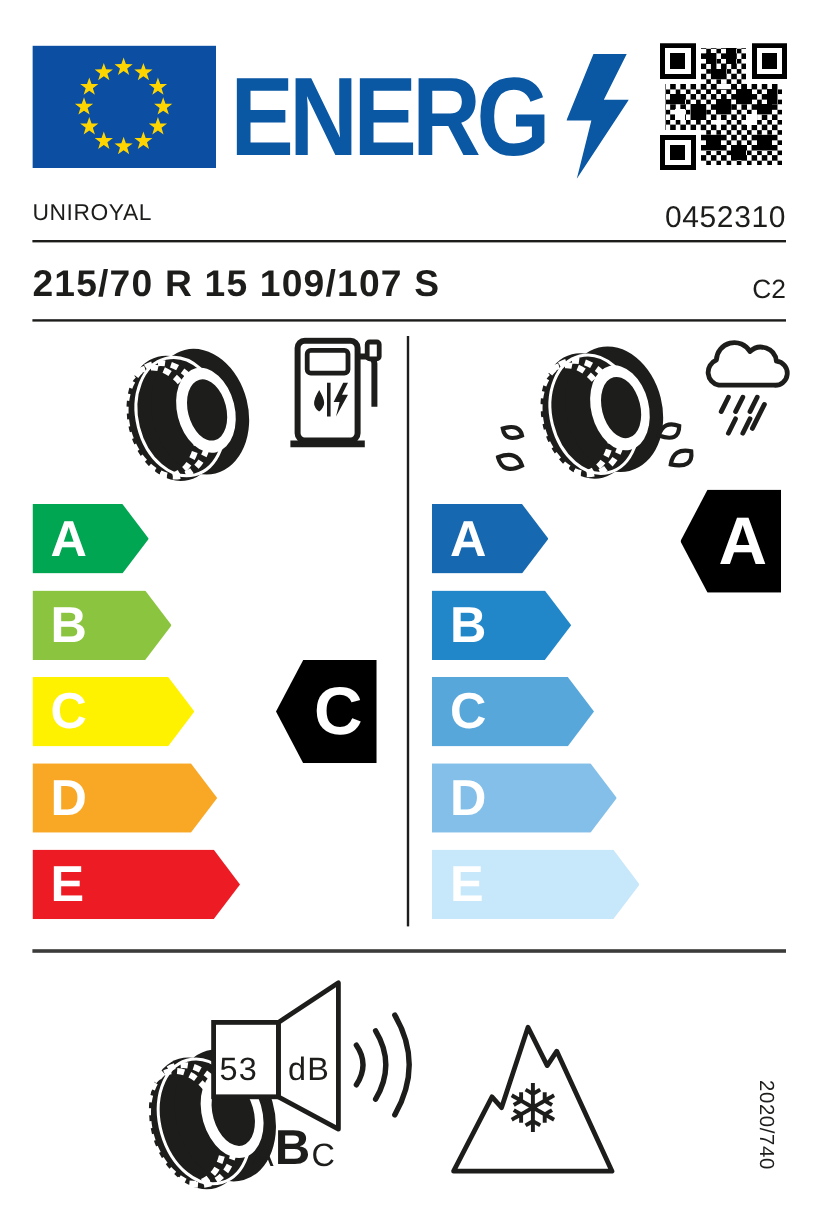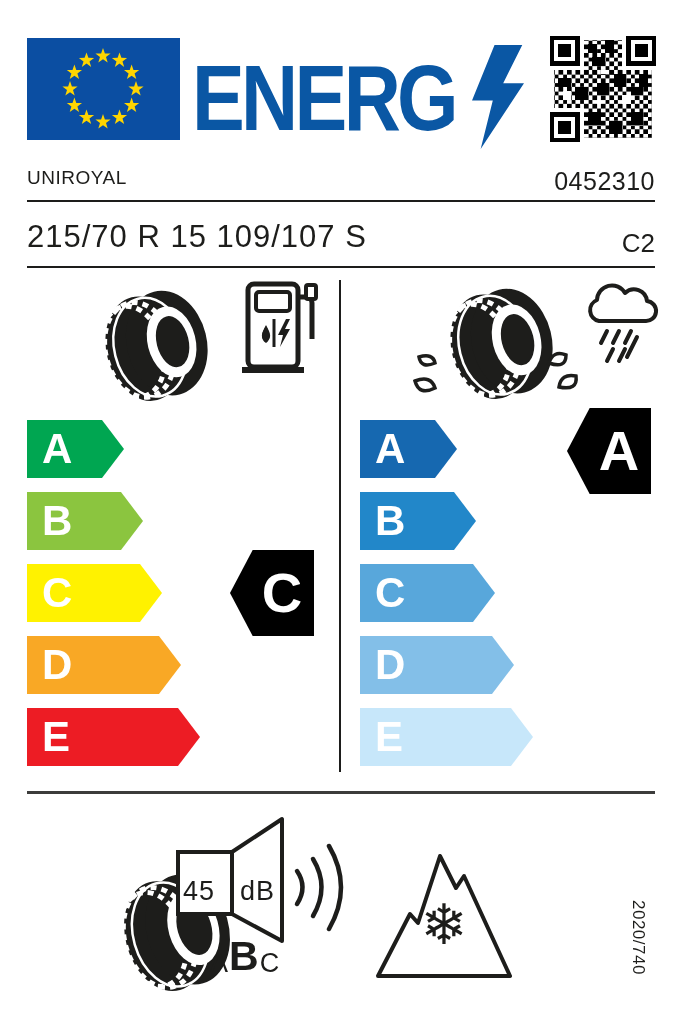--- a/index.html
+++ b/index.html
@@ -18,22 +18,22 @@
   }
   .bolt{margin-left:-6px;margin-top:-2px;}
   .qr{left:550px;top:36px;width:106px;height:106px;}
 
   .brand{left:27px;top:167px;font-size:19px;letter-spacing:.5px;}
   .artnum{right:25px;top:167px;font-size:25px;letter-spacing:.5px;}
   .sep{left:27px;width:628px;background:#1d1d1b;}
   .sep1{top:200px;height:2px;}
   .sep2{top:266px;height:2px;}
   .sep3{top:791px;height:3px;background:#3c3c3b;}
-  .size-text{left:27px;top:219px;font-size:31px;letter-spacing:1px;}
-  .class-text{right:25px;top:228px;font-size:26px;}
+  .size-text{left:27px;top:219px;font-size:31px;letter-spacing:1px;font-weight:bold;}
+  .class-text{right:25px;top:228px;font-size:22px;}
 
   .vdivider{left:339px;top:280px;width:2px;height:492px;background:#1d1d1b;}
 
   
   .tire-fuel{left:92px;top:287px;}
   .pump{left:240px;top:281px;}
   .tire-wet{left:413px;top:285px;}
   .cloud{left:583px;top:281px;}
   .tire-noise{left:110px;top:862px;}
 
@@ -266,21 +266,21 @@
       <ellipse cx="82" cy="60" rx="25" ry="38" fill="#fff"></ellipse>
       <ellipse cx="83" cy="60" rx="17" ry="28" fill="#1d1d1b"></ellipse>
     </g>
   </svg>
 
   <svg class="abs speaker" width="112" height="132" viewBox="0 0 112 132">
     <polygon points="57,38 107,5 107,127 57,100" fill="#fff" stroke="#1d1d1b" stroke-width="4" stroke-linejoin="round"></polygon>
     <rect x="3" y="38" width="54" height="62" fill="#fff" stroke="#1d1d1b" stroke-width="4"></rect>
   </svg>
   <div class="abs db-text">
-    <span>45</span>
+    <span>53</span>
     <span>dB</span>
   </div>
   <svg class="abs arcs" width="62" height="108" viewBox="0 0 62 108">
     <g fill="none" stroke="#1d1d1b" stroke-width="4.5" stroke-linecap="round">
       <path d="M8 38 q11 16 0 33"></path>
       <path d="M24 26 q17 28 0 57"></path>
       <path d="M40 13 q24 41 0 83"></path>
     </g>
   </svg>
   <div class="abs abc">

